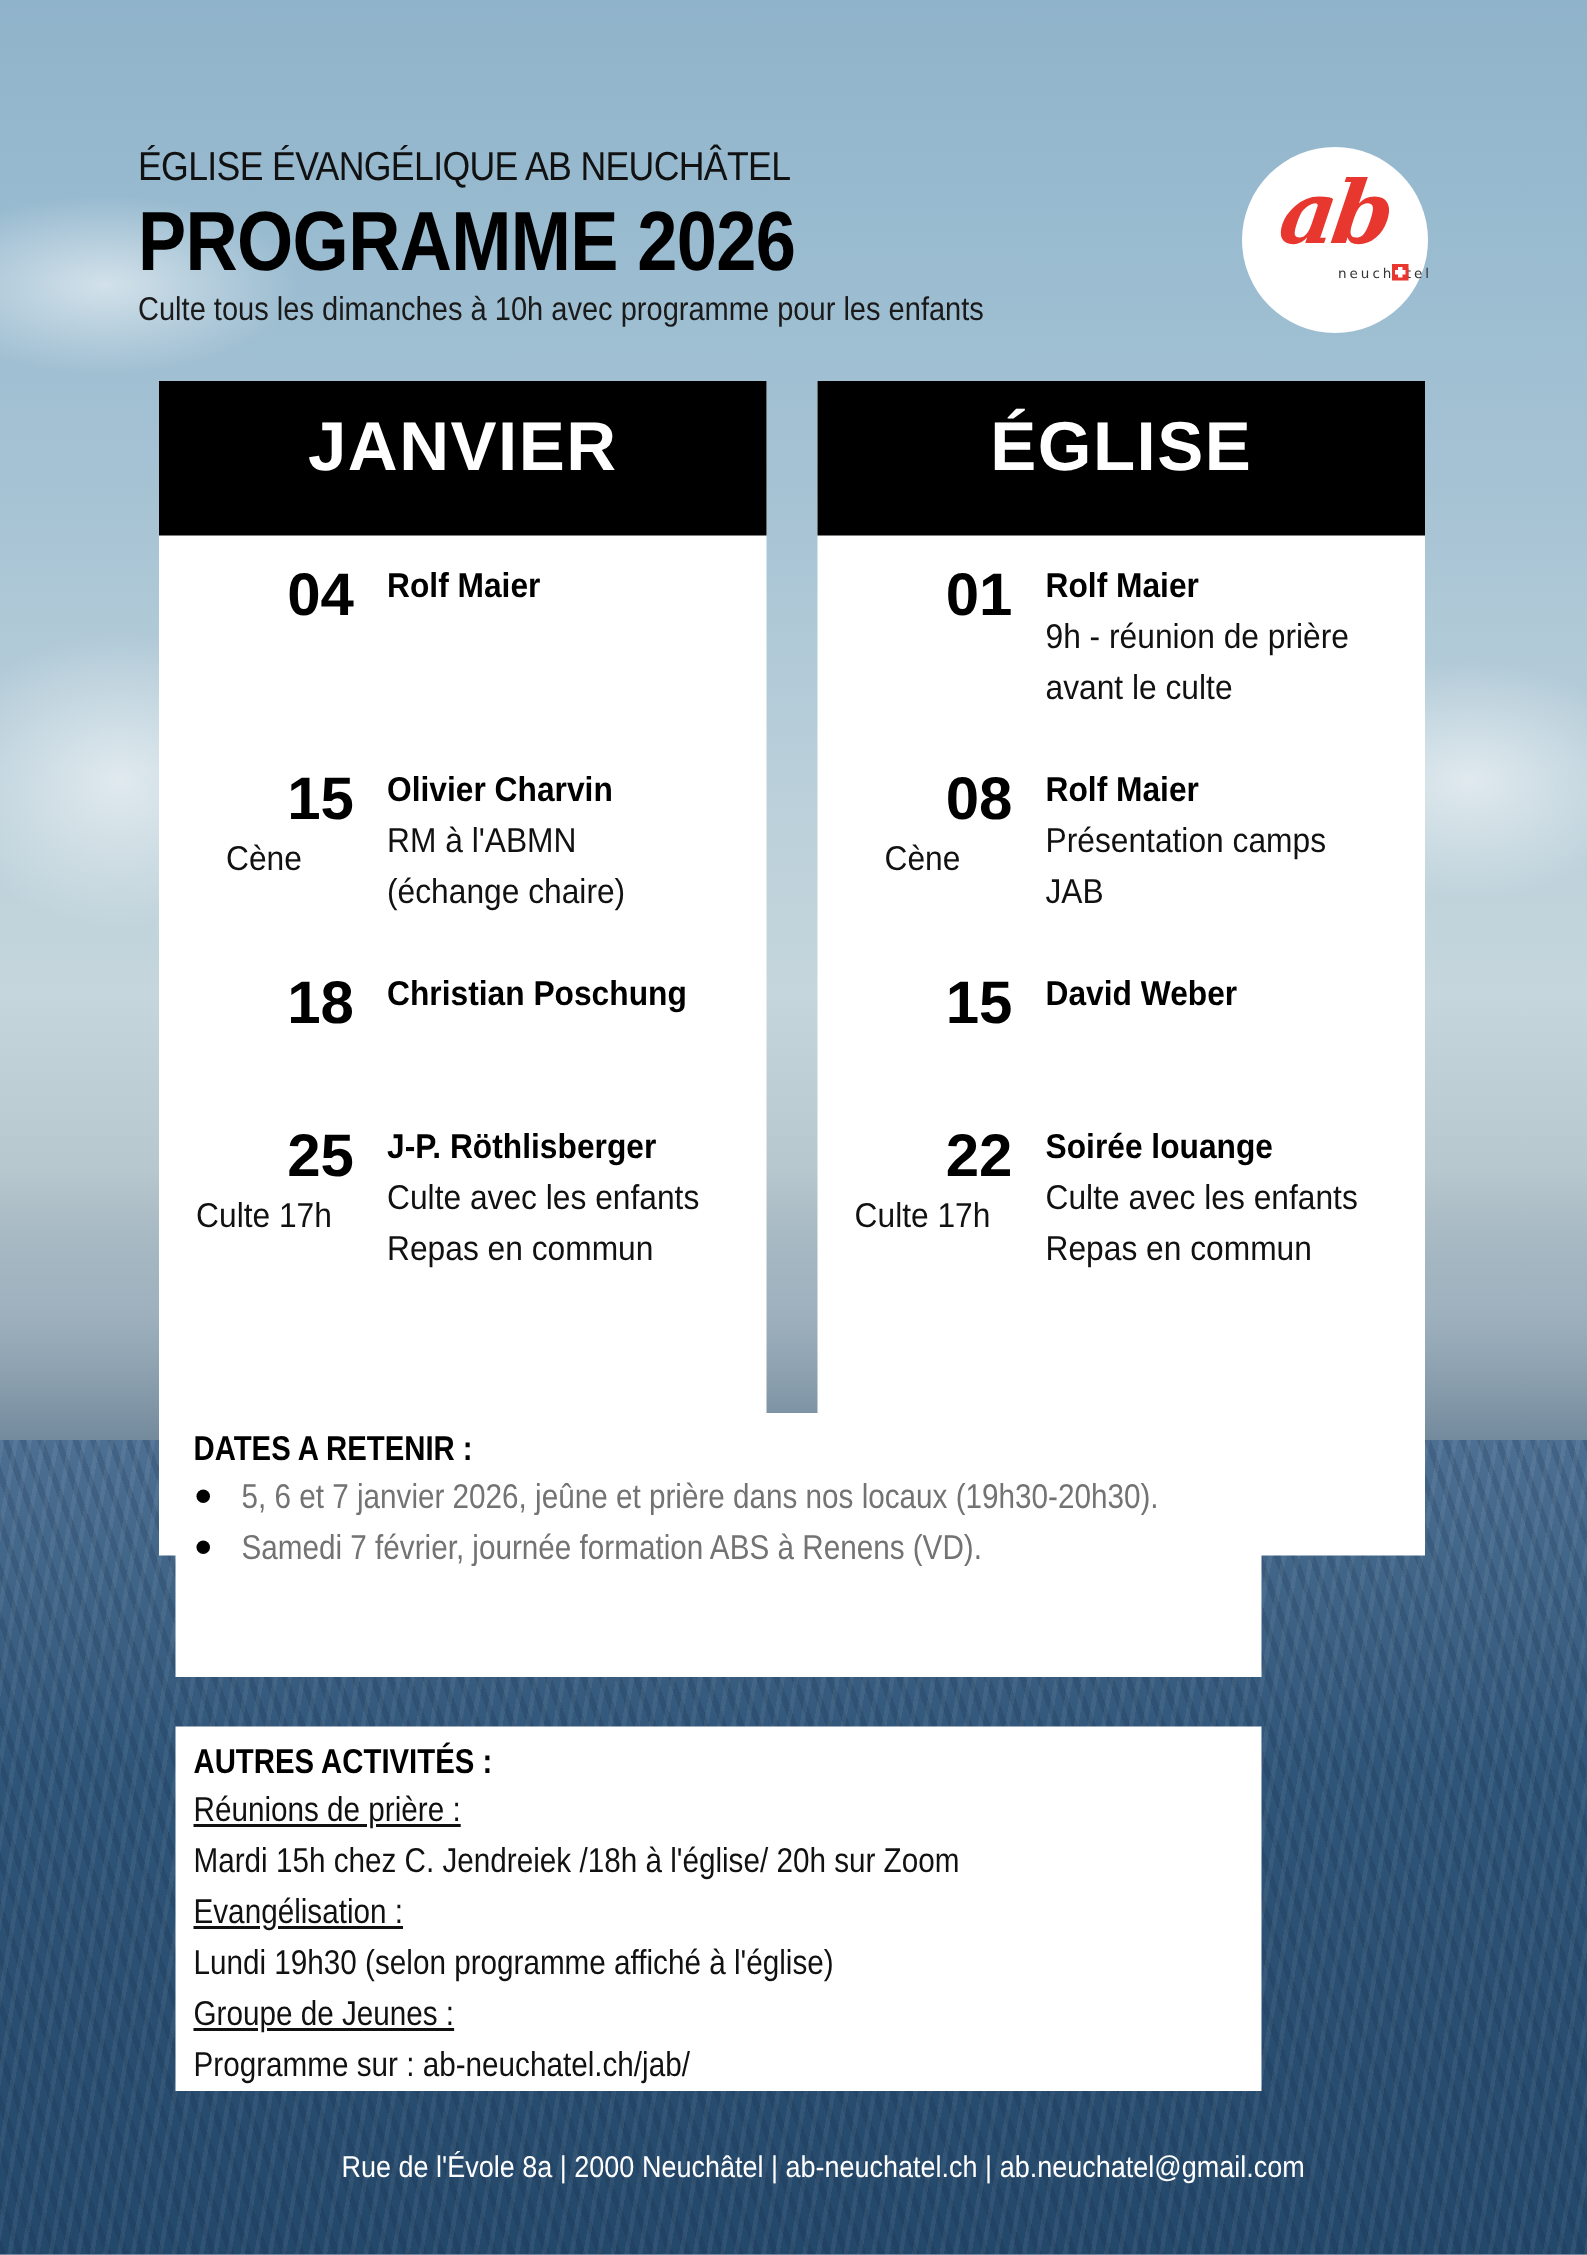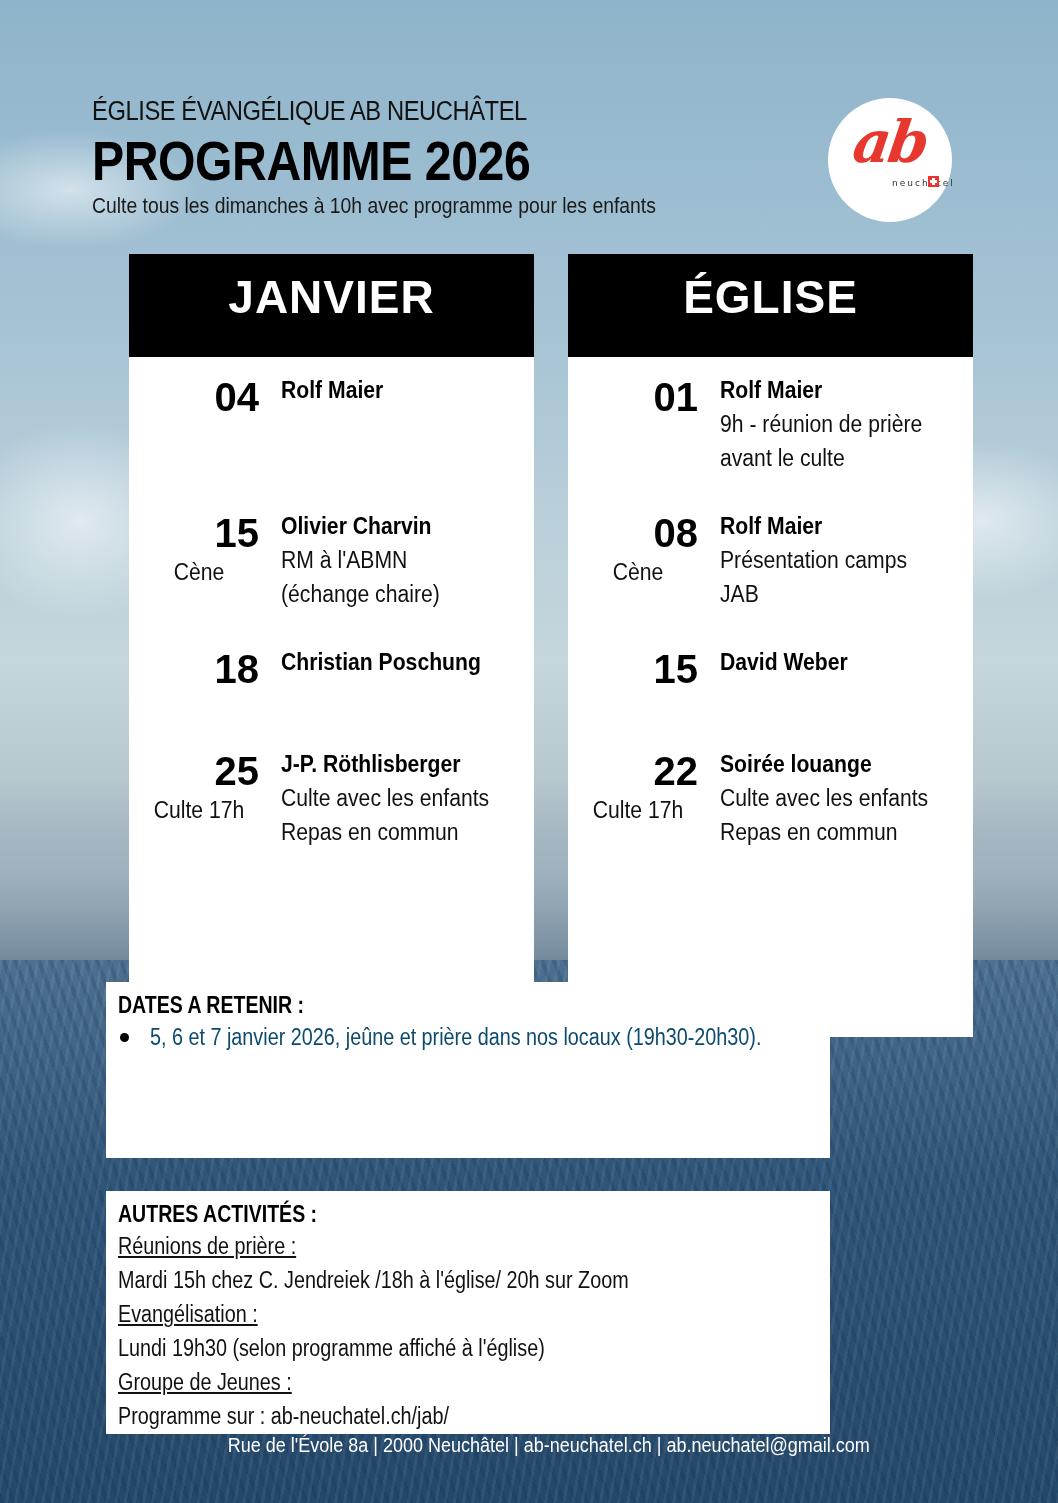--- a/index.html
+++ b/index.html
@@ -60,21 +60,21 @@
     color: #333; font-family: "DejaVu Sans", sans-serif; padding-left: 40px;
   }
   .logo-flag {
     position: absolute; left: 100px; top: 78px; width: 11px; height: 11px;
     background: #e8372f;
   }
   .logo-flag::before, .logo-flag::after { content: ""; position: absolute; background: #fff; }
   .logo-flag::before { left: 4px; top: 2px; width: 3px; height: 7px; }
   .logo-flag::after { left: 2px; top: 4px; width: 7px; height: 3px; }
 
-  .month { position: absolute; top: 254px; width: 405px; height: 783px; background: #fff; margin-left: 23px; }
+  .month { position: absolute; top: 254px; width: 405px; height: 783px; background: #fff; }
   .month.jan { left: 106px; }
   .month.feb { left: 545px; }
   .month-head {
     height: 103px; background: #000; color: #fff; text-align: center;
     font-weight: bold; font-size: 46px; line-height: 86px; letter-spacing: 1px;
   }
   .entry { position: absolute; left: 0; right: 0; }
   .day {
     position: absolute; left: 10px; width: 120px; text-align: right;
     font-weight: bold; font-size: 40px; color: #000; line-height: 44px;
@@ -87,33 +87,32 @@
   .info-title {
     font-weight: bold; font-size: 23px; color: #000; line-height: 34px;
     transform: scaleX(0.92); transform-origin: left; white-space: nowrap;
   }
   .info-line {
     font-size: 23px; color: #111; line-height: 34px;
     transform: scaleX(0.92); transform-origin: left; white-space: nowrap;
   }
 
   .box {
-    position: absolute; left: 106px; width: 724px; background: #fff;
+    position: absolute; left: 117px; width: 724px; background: #fff;
     padding: 8px 12px;
-    margin-top: 40px;
   }
   .box.dates { top: 942px; height: 176px; }
   .box.other { top: 1151px; height: 243px; }
   .box-title {
     font-weight: bold; font-size: 23px; color: #000; line-height: 30px;
     transform: scaleX(0.85); transform-origin: left; white-space: nowrap;
   }
   .bullet-list { list-style: none; }
   .bullet-item {
-    position: relative; padding-left: 32px; font-size: 23px; line-height: 34px; color: #0c4a6e;
+    position: relative; padding-left: 32px; font-size: 23px; line-height: 34px; color: #737373;
     white-space: nowrap;
   }
   .bullet-item .dot {
     position: absolute; left: 2px; top: 13px; width: 9px; height: 9px;
     border-radius: 50%; background: #000;
   }
   .bullet-text { display: inline-block; transform: scaleX(0.86); transform-origin: left; }
   .act-label {
     font-size: 23px; line-height: 34px; color: #111; text-decoration: underline;
     transform: scaleX(0.86); transform-origin: left; white-space: nowrap;
@@ -225,20 +224,21 @@
       <div class="info-line">Culte avec les enfants</div>
       <div class="info-line">Repas en commun</div>
     </div>
   </div>
 </div>
 
 <div class="box dates">
   <div class="box-title">DATES A RETENIR :</div>
   <ul class="bullet-list">
     <li class="bullet-item"><span class="dot"></span><span class="bullet-text">5, 6 et  7 janvier 2026, jeûne et prière dans nos locaux (19h30-20h30).</span></li>
+    <li class="bullet-item"><span class="dot"></span><span class="bullet-text">Samedi 7 février, journée formation ABS à Renens (VD).</span></li>
   </ul>
 </div>
 
 <div class="box other">
   <div class="box-title">AUTRES ACTIVITÉS :</div>
   <div class="act-label">Réunions de prière :</div>
   <div class="act-value">Mardi 15h chez C. Jendreiek /18h à l'église/ 20h sur Zoom</div>
   <div class="act-label">Evangélisation :</div>
   <div class="act-value">Lundi 19h30 (selon programme affiché à l'église)</div>
   <div class="act-label">Groupe de Jeunes :</div>

